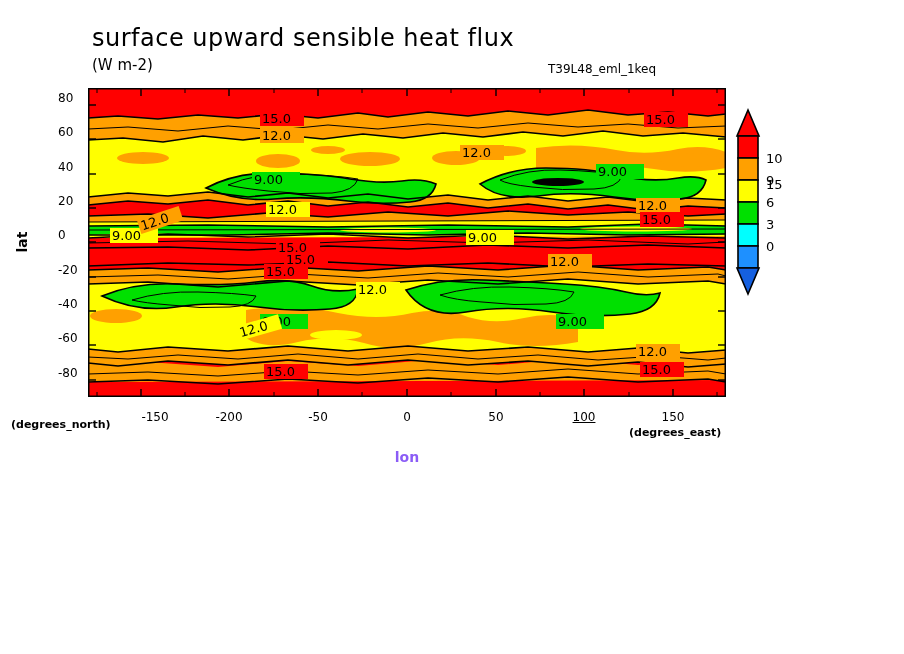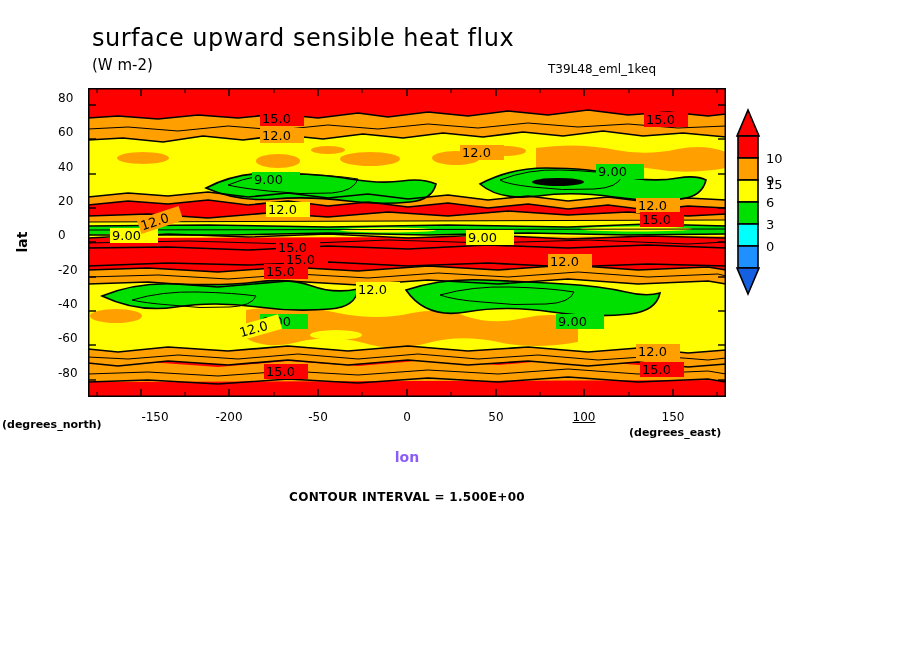--- a/index.html
+++ b/index.html
@@ -324,24 +324,23 @@
   <div class="abs tick" style="left:141px;top:410px;transform:translateX(-50%);margin-left:14px;">-150</div>
   <div class="abs tick" style="left:229px;top:410px;transform:translateX(-50%);">-200</div>
   <div class="abs tick" style="left:318px;top:410px;transform:translateX(-50%);">-50</div>
   <div class="abs tick" style="left:407px;top:410px;transform:translateX(-50%);">0</div>
   <div class="abs tick" style="left:496px;top:410px;transform:translateX(-50%);">50</div>
   <div class="abs tick" style="left:584px;top:410px;transform:translateX(-50%);text-decoration:underline;">100</div>
   <div class="abs tick" style="left:673px;top:410px;transform:translateX(-50%);">150</div>
 
   <div class="abs ylab" style="left:-8px;top:234px;width:60px;text-align:center;">lat</div>
   <div class="abs axlabel" style="left:407px;top:449px;transform:translateX(-50%);">lon</div>
-  <div class="abs corner" style="left:2px;top:418px;">(degrees_north)</div>
+  <div class="abs corner" style="left:11px;top:418px;">(degrees_north)</div>
   <div class="abs corner" style="left:629px;top:426px;">(degrees_east)</div>
 
-  <div class="abs caption" style="left:407px;top:490px;transform:translateX(-50%);">CONTOUR INTERVAL = 1.500E+00</div>
 
   <div class="abs" style="left:735px;top:106px;">
     <svg width="32" height="192" viewBox="0 0 32 192">
       <polygon points="13,28 2,28 2,160 13,160 13,186 2,160 24,160 13,186" fill="none" stroke="none"></polygon>
       <polygon points="13,4 24,30 2,30" fill="#ff0000" stroke="#000000" stroke-width="1.6"></polygon>
       <rect x="3" y="30" width="20" height="22" fill="#ff0000" stroke="#000000" stroke-width="1.6"></rect>
       <rect x="3" y="52" width="20" height="22" fill="#ffa000" stroke="#000000" stroke-width="1.6"></rect>
       <rect x="3" y="74" width="20" height="22" fill="#ffff00" stroke="#000000" stroke-width="1.6"></rect>
       <rect x="3" y="96" width="20" height="22" fill="#00e000" stroke="#000000" stroke-width="1.6"></rect>
       <rect x="3" y="118" width="20" height="22" fill="#00ffff" stroke="#000000" stroke-width="1.6"></rect>

